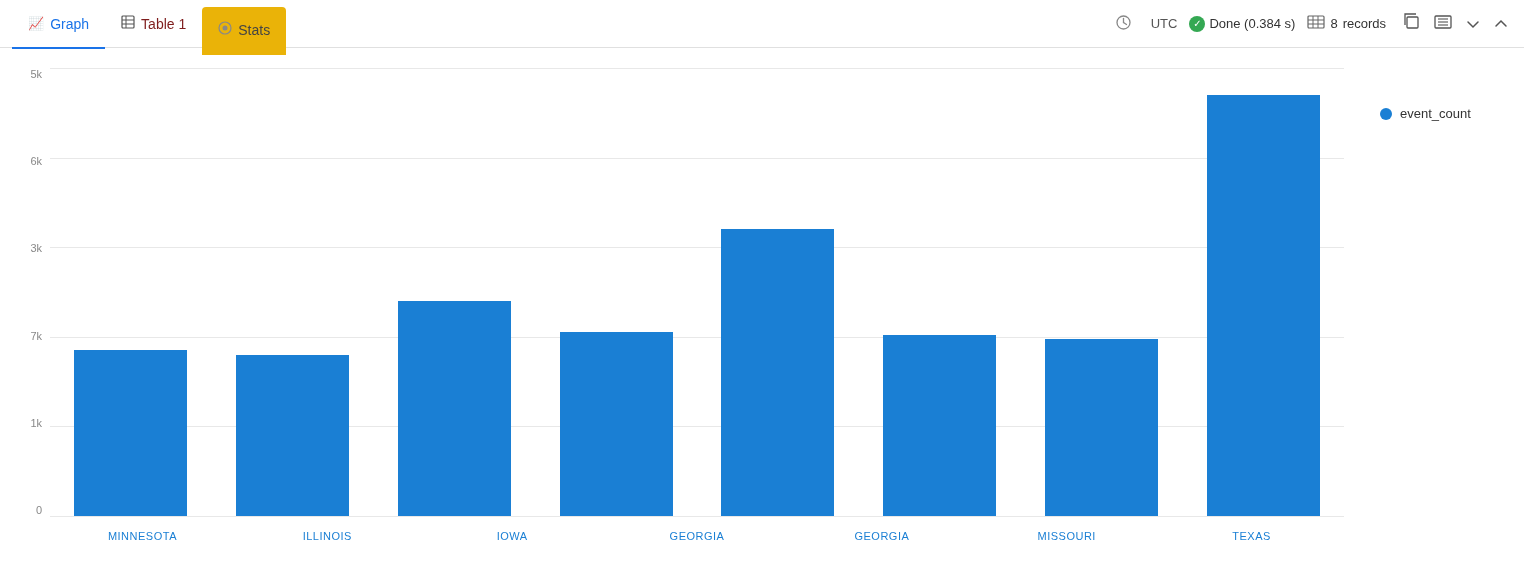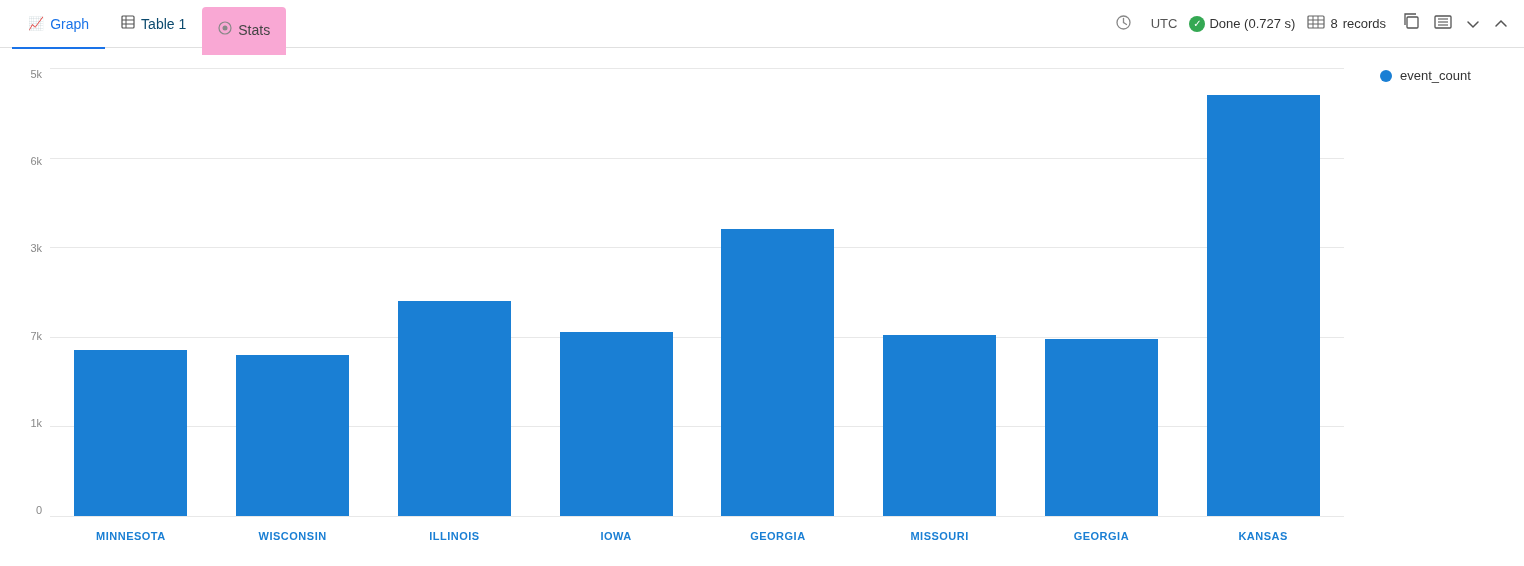--- a/index.html
+++ b/index.html
@@ -27,31 +27,31 @@
       gap: 0;
     }
     .tab {
       display: flex;
       align-items: center;
       gap: 6px;
       padding: 0 16px;
       height: 48px;
       cursor: pointer;
       font-size: 14px;
-      color: #0c4a6e;
+      color: #7f1d1d;
       border-bottom: 2px solid transparent;
       position: relative;
       top: 1px;
     }
     .tab.active {
       color: #1a73e8;
       border-bottom: 2px solid #1a73e8;
     }
     .tab.stats-tab {
-      background: #f9a8d4;
+      background: #eab308;
       border-radius: 4px 4px 0 0;
       color: #444;
       margin-top: 12px;
     }
 
     .tab-icon {
       font-size: 13px;
     }
 
     
@@ -199,38 +199,39 @@
     .x-label-group {
       flex: 1;
       display: flex;
       align-items: center;
       justify-content: center;
     }
     .x-label {
       font-size: 11px;
       color: #1a7fd4;
       text-align: center;
-      font-weight: 700;
+      font-weight: 400;
       letter-spacing: 0.5px;
     }
 
     
     .legend-area {
       width: 160px;
       padding: 10px 16px;
       display: flex;
       flex-direction: column;
       gap: 8px;
     }
     .legend-item {
       display: flex;
       align-items: center;
       gap: 8px;
       font-size: 13px;
       color: #333;
+      margin-top: 38px;
     }
     .legend-dot {
       width: 12px;
       height: 12px;
       border-radius: 50%;
       background: #1a7fd4;
       flex-shrink: 0;
     }
   </style>
 </head>
@@ -271,21 +272,21 @@
           <circle cx="7.5" cy="7.5" r="6.5" stroke="#888" stroke-width="1.3" fill="none"></circle>
           <line x1="7.5" y1="3.5" x2="7.5" y2="7.5" stroke="#888" stroke-width="1.3" stroke-linecap="round"></line>
           <line x1="7.5" y1="7.5" x2="10.5" y2="9.5" stroke="#888" stroke-width="1.3" stroke-linecap="round"></line>
         </svg>
       </span>
       <span>UTC</span>
     </div>
 
     <div class="done-badge">
       <span class="done-icon">✓</span>
-      <span>Done (0.727 s)</span>
+      <span>Done (0.384 s)</span>
     </div>
 
     <div class="records-badge">
       <span class="records-icon">
         <svg width="18" height="14" viewBox="0 0 18 14" fill="none">
           <rect x="1" y="1" width="16" height="12" rx="1" stroke="#666" stroke-width="1.2" fill="none"></rect>
           <line x1="1" y1="5" x2="17" y2="5" stroke="#666" stroke-width="1"></line>
           <line x1="1" y1="9" x2="17" y2="9" stroke="#666" stroke-width="1"></line>
           <line x1="6" y1="1" x2="6" y2="13" stroke="#666" stroke-width="1"></line>
           <line x1="11" y1="1" x2="11" y2="13" stroke="#666" stroke-width="1"></line>
@@ -370,39 +371,36 @@
         <div class="bar-group">
           <div class="bar" style="height: 94%;"></div>
         </div>
       </div>
 
     <div class="x-axis" id="x-axis">
         <div class="x-label-group">
           <span class="x-label">MINNESOTA</span>
         </div>
         <div class="x-label-group">
-          <span class="x-label">WISCONSIN</span>
-        </div>
-        <div class="x-label-group">
           <span class="x-label">ILLINOIS</span>
         </div>
         <div class="x-label-group">
           <span class="x-label">IOWA</span>
         </div>
         <div class="x-label-group">
           <span class="x-label">GEORGIA</span>
         </div>
         <div class="x-label-group">
+          <span class="x-label">GEORGIA</span>
+        </div>
+        <div class="x-label-group">
           <span class="x-label">MISSOURI</span>
         </div>
         <div class="x-label-group">
-          <span class="x-label">GEORGIA</span>
-        </div>
-        <div class="x-label-group">
-          <span class="x-label">KANSAS</span>
+          <span class="x-label">TEXAS</span>
         </div>
       </div>
   </div>
 
   <div class="legend-area">
     <div class="legend-item">
       <div class="legend-dot"></div>
       <span>event_count</span>
     </div>
   </div>

